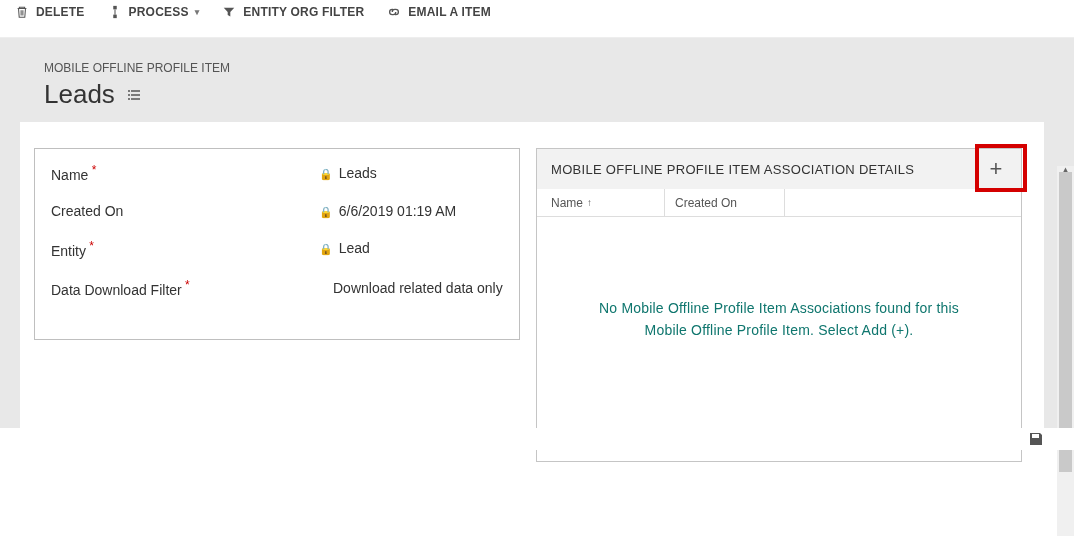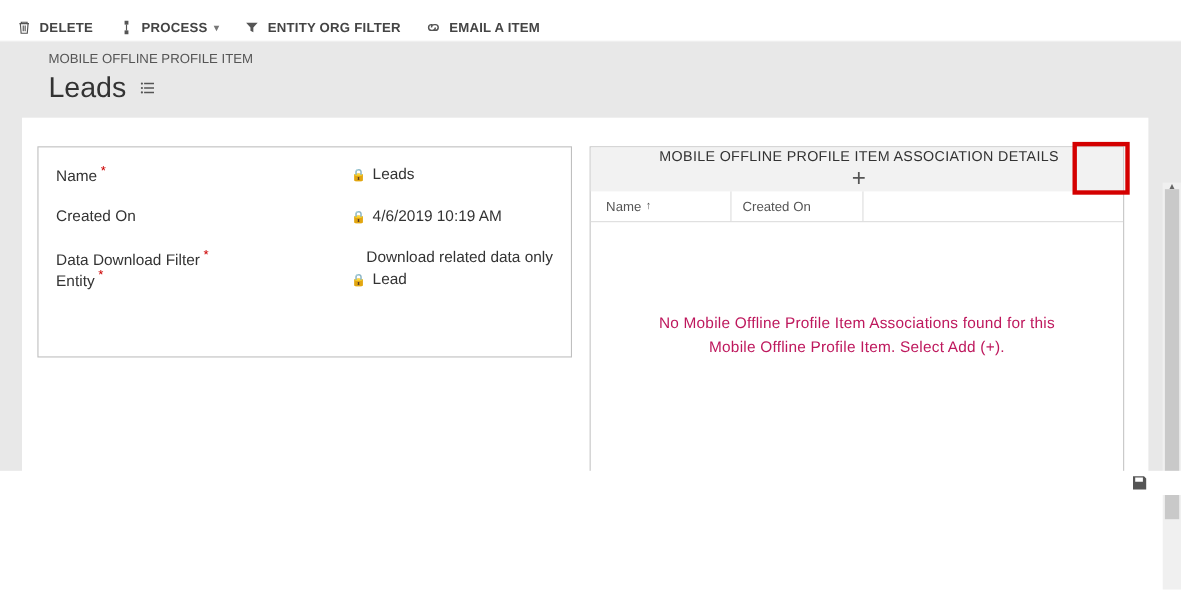--- a/index.html
+++ b/index.html
@@ -7,21 +7,21 @@
     font-family: "Segoe UI", Arial, sans-serif;
     font-size: 13px;
     color: #333;
     background: #fff;
     width: 1074px;
     height: 536px;
     overflow: hidden;
   }
   .toolbar {
     display: flex;
-    align-items: flex-end;
+    align-items: flex-start;
     height: 38px;
     padding: 0 8px;
     background: #fff;
     border-bottom: 1px solid #eee;
     gap: 10px;
   }
   .toolbar-btn {
     display: flex;
     align-items: center;
     gap: 6px;
@@ -29,21 +29,21 @@
     font-size: 12px;
     font-weight: 600;
     color: #444;
     cursor: pointer;
     user-select: none;
     letter-spacing: 0.2px;
   }
   .toolbar-btn .icon { width: 16px; height: 16px; display:flex; align-items:center; justify-content:center; }
   .gray-area {
     background: #e8e8e8;
-    padding: 8px 20px 0 20px;
+    padding: 23px 20px 0 20px;
     height: 412px;
     position: relative;
   }
   .breadcrumb {
     font-size: 12px;
     color: #555;
     margin-left: 24px;
   }
   .title-row {
     display: flex;
@@ -117,21 +117,20 @@
     background: #f2f2f2;
     height: 40px;
     display: flex;
     align-items: center;
     justify-content: space-between;
     padding: 0 10px 0 14px;
     font-size: 13px;
     font-weight: 400;
     letter-spacing: 0.3px;
     color: #333;
-    flex-direction: column;
   }
   .add-btn {
     width: 30px; height: 30px;
     display:flex; align-items:center; justify-content:center;
     font-size: 22px;
     color:#555;
     cursor:pointer;
   }
   .highlight-box {
     position: absolute;
@@ -151,21 +150,21 @@
     align-items: center;
   }
   .col1 { width: 128px; padding-left: 14px; border-right: 1px solid #ddd; height:100%; display:flex; align-items:center; gap:4px;}
   .col2 { width: 120px; padding-left: 10px; border-right: 1px solid #ddd; height:100%; display:flex; align-items:center;}
   .empty-msg {
     flex: 1;
     display:flex;
     align-items:center;
     justify-content:center;
     text-align:center;
-    color:#be185d;
+    color:#0f766e;
     font-size: 14px;
     padding: 0 40px 40px;
     line-height: 1.6;
     letter-spacing: 0.2px;
   }
   .footer {
     position:absolute;
     bottom: 0; left:0; right:0;
     height: 22px;
     background:#fff;
@@ -240,36 +239,36 @@
         <div class="form-label">
           <span>Name</span><span class="req"> *</span>
         </div>
         <div class="form-value">
           <span class="lock">🔒</span><span>Leads</span>
         </div>
       </div>
       <div class="form-row">
         <div class="form-label">Created On</div>
         <div class="form-value">
-          <span class="lock">🔒</span><span>4/6/2019  10:19 AM</span>
+          <span class="lock">🔒</span><span>6/6/2019  01:19 AM</span>
+        </div>
+      </div>
+      <div class="form-row">
+        <div class="form-label">
+          <span>Entity</span><span class="req"> *</span>
+        </div>
+        <div class="form-value">
+          <span class="lock">🔒</span><span>Lead</span>
         </div>
       </div>
       <div class="form-row" style="margin-bottom:0">
         <div class="form-label">
           <span>Data Download Filter</span><span class="req"> *</span>
         </div>
         <div class="form-value" style="padding-left:14px">Download related data only</div>
-      </div>
-      <div class="form-row">
-        <div class="form-label">
-          <span>Entity</span><span class="req"> *</span>
-        </div>
-        <div class="form-value">
-          <span class="lock">🔒</span><span>Lead</span>
-        </div>
       </div>
     </div>
 
     <div class="assoc-panel">
       <div class="assoc-header">
         <span>MOBILE OFFLINE PROFILE ITEM ASSOCIATION DETAILS</span>
         <div class="add-btn">
           <span>+</span>
         </div>
       </div>

